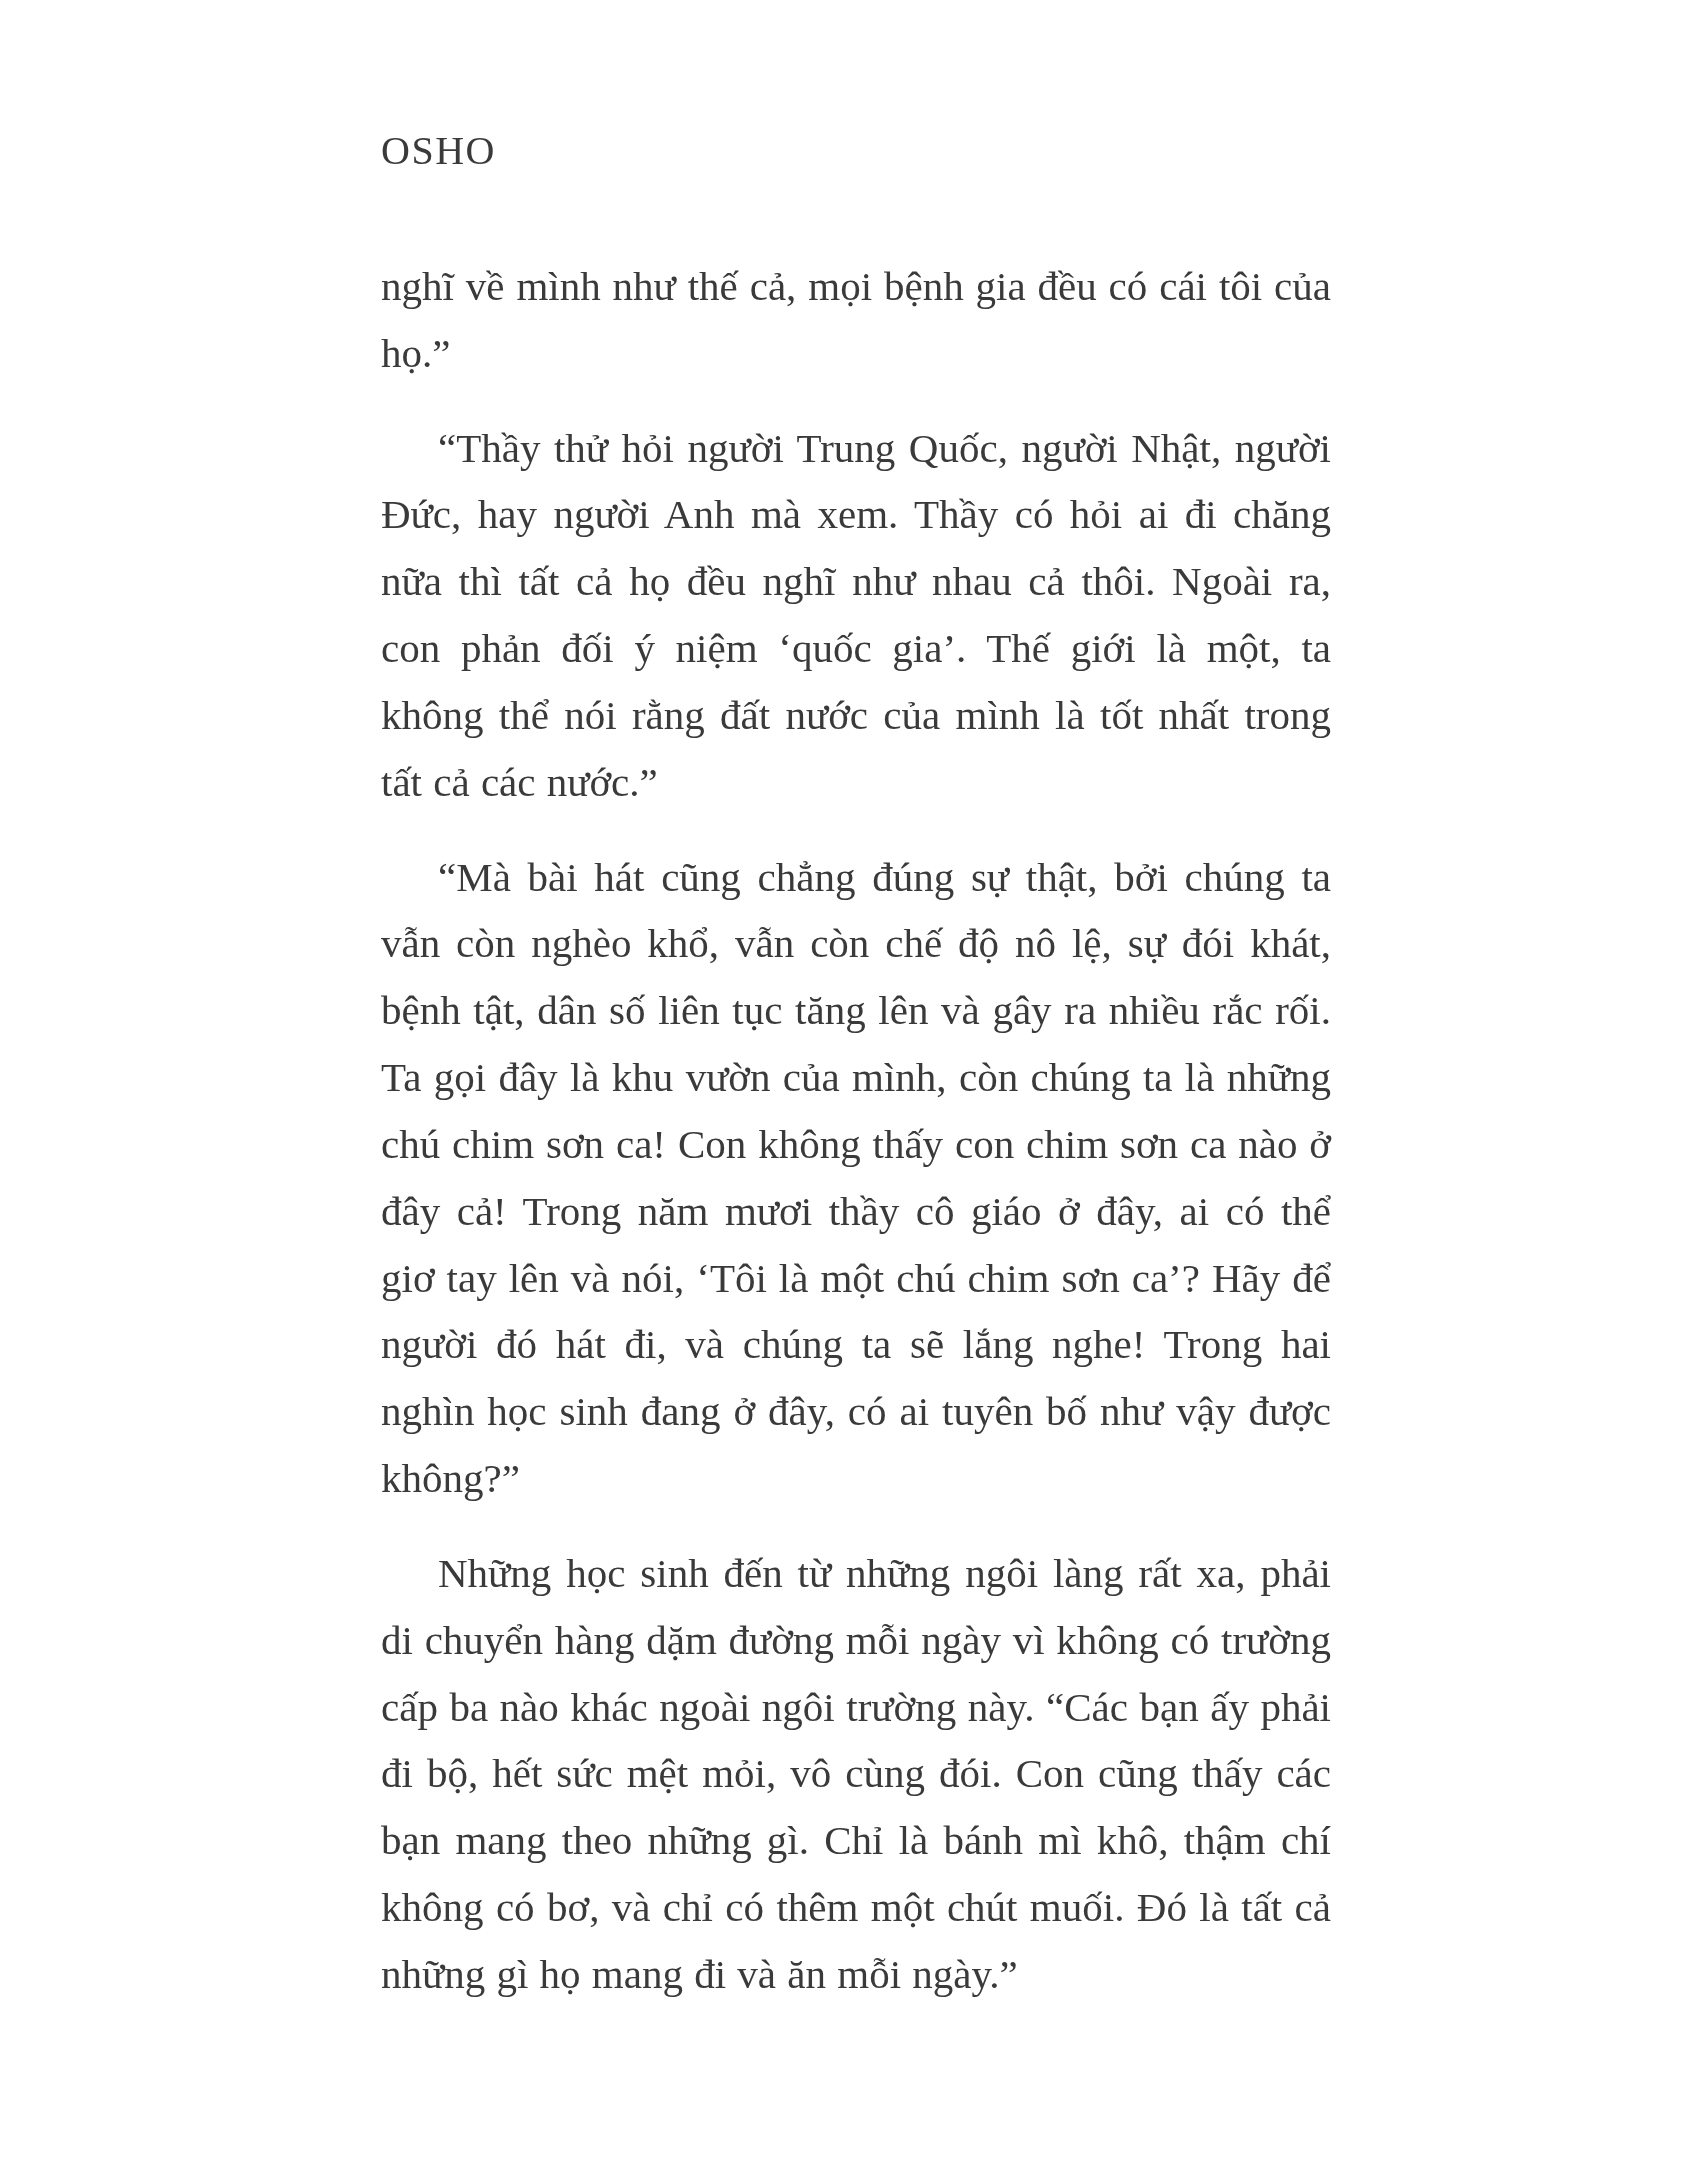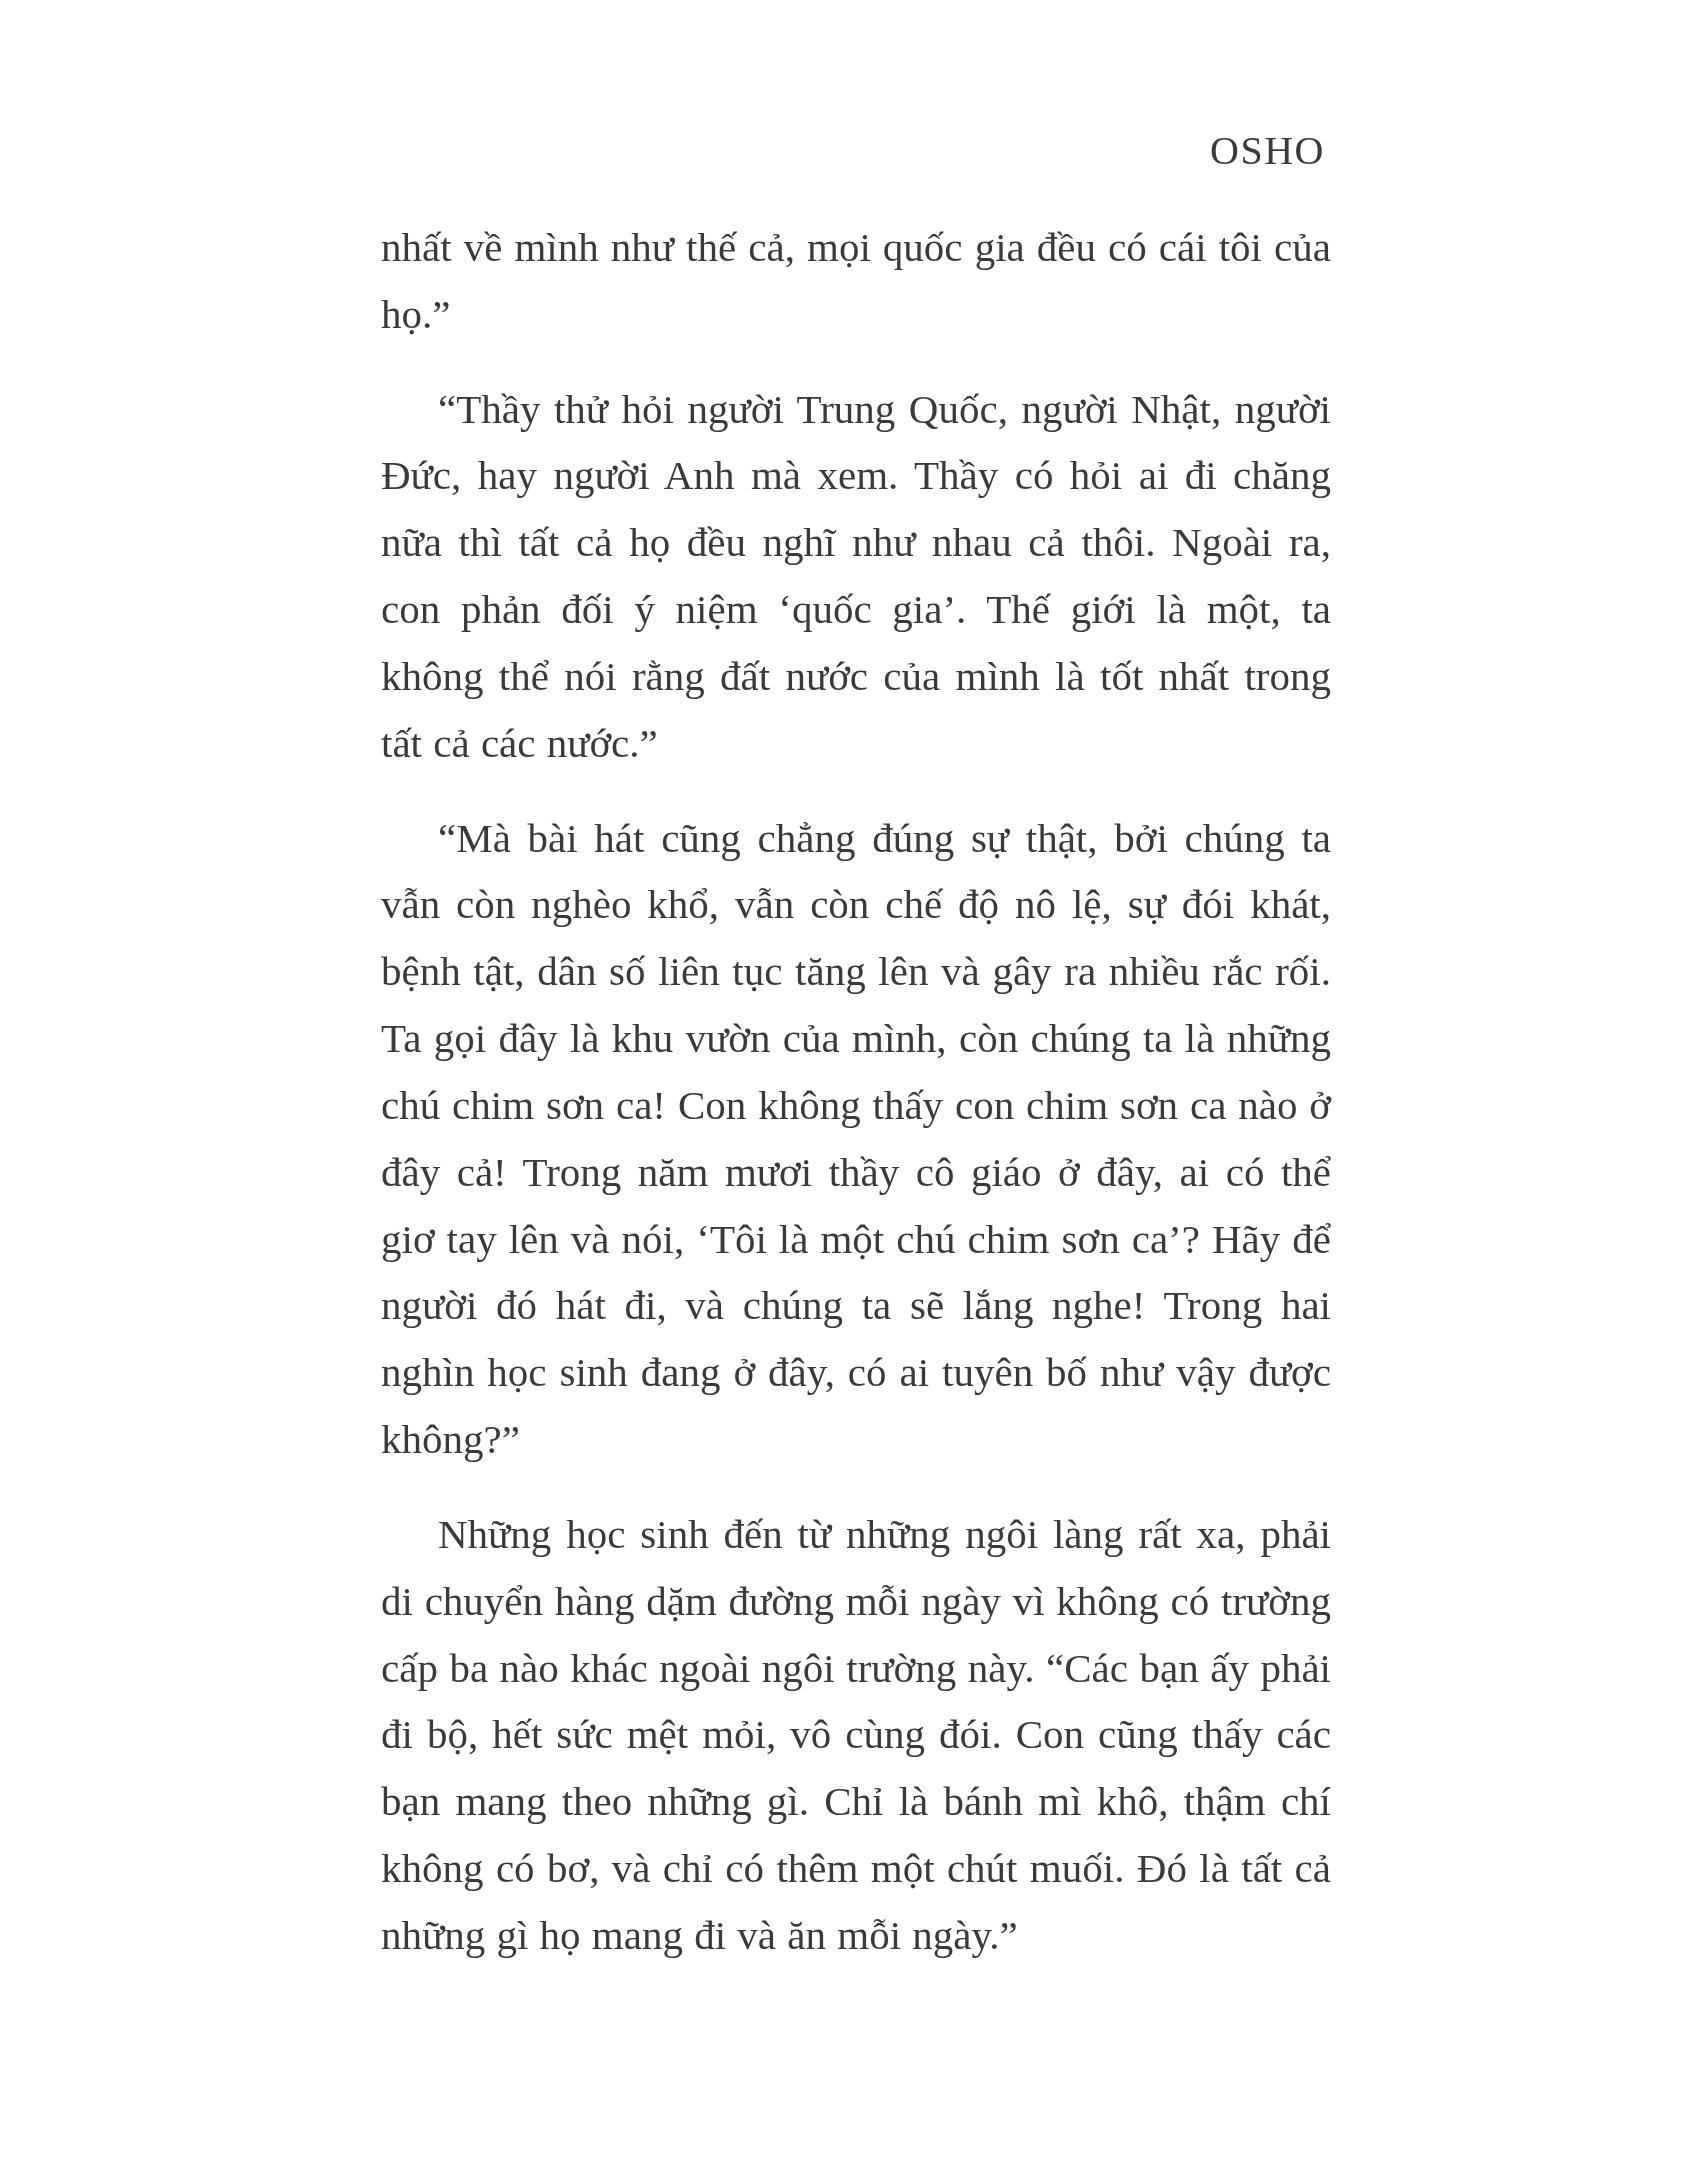--- a/index.html
+++ b/index.html
@@ -17,25 +17,25 @@
     color: #3a3a3a;
     overflow: hidden;
   }
   .text-block {
     position: absolute;
     left: 381px;
     top: 127px;
     width: 950px;
   }
   .running-head {
-    text-align: right;
+    text-align: left;
     font-size: 40px;
     letter-spacing: 1.5px;
     color: #3a3a3a;
-    margin: 0 6px 40px 0;
+    margin: 0 6px 79px 0;
     font-family: Liberation Serif, serif;
   }
   .para {
     font-size: 41px;
     line-height: 1.63;
     text-align: justify;
     margin: 0 0 28px 0;
     word-spacing: 1px;
   }
   .para.indent {
@@ -51,21 +51,21 @@
     color: #3a3a3a;
   }
 </style>
 </head>
 <body>
 
 <div class="page">
   <div class="text-block">
     <div class="running-head">OSHO</div>
 
-    <p class="para">nhất về mình như thế cả, mọi quốc gia đều có cái tôi của họ.”</p>
+    <p class="para">nghĩ về mình như thế cả, mọi bệnh gia đều có cái tôi của họ.”</p>
 
     <p class="para indent">“Thầy thử hỏi người Trung Quốc, người Nhật, người Đức, hay người Anh mà xem. Thầy có hỏi ai đi chăng nữa thì tất cả họ đều nghĩ như nhau cả thôi. Ngoài ra, con phản đối ý niệm ‘quốc gia’. Thế giới là một, ta không thể nói rằng đất nước của mình là tốt nhất trong tất cả các nước.”</p>
 
     <p class="para indent">“Mà bài hát cũng chẳng đúng sự thật, bởi chúng ta vẫn còn nghèo khổ, vẫn còn chế độ nô lệ, sự đói khát, bệnh tật, dân số liên tục tăng lên và gây ra nhiều rắc rối. Ta gọi đây là khu vườn của mình, còn chúng ta là những chú chim sơn ca! Con không thấy con chim sơn ca nào ở đây cả! Trong năm mươi thầy cô giáo ở đây, ai có thể giơ tay lên và nói, ‘Tôi là một chú chim sơn ca’? Hãy để người đó hát đi, và chúng ta sẽ lắng nghe! Trong hai nghìn học sinh đang ở đây, có ai tuyên bố như vậy được không?”</p>
 
     <p class="para indent">Những học sinh đến từ những ngôi làng rất xa, phải di chuyển hàng dặm đường mỗi ngày vì không có trường cấp ba nào khác ngoài ngôi trường này. “Các bạn ấy phải đi bộ, hết sức mệt mỏi, vô cùng đói. Con cũng thấy các bạn mang theo những gì. Chỉ là bánh mì khô, thậm chí không có bơ, và chỉ có thêm một chút muối. Đó là tất cả những gì họ mang đi và ăn mỗi ngày.”</p>
   </div>
 
 </div>
 

